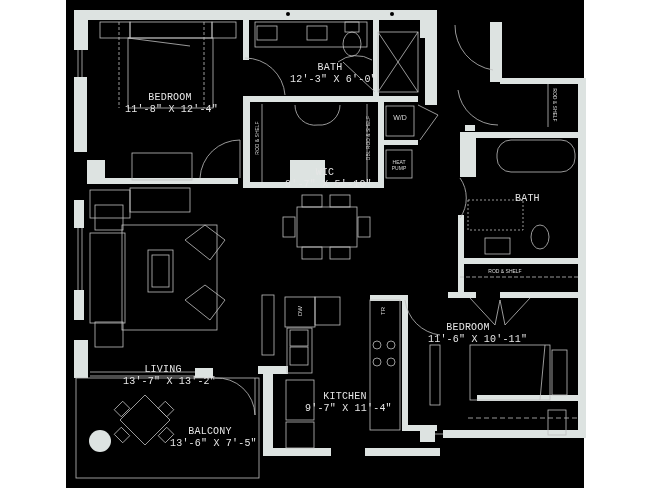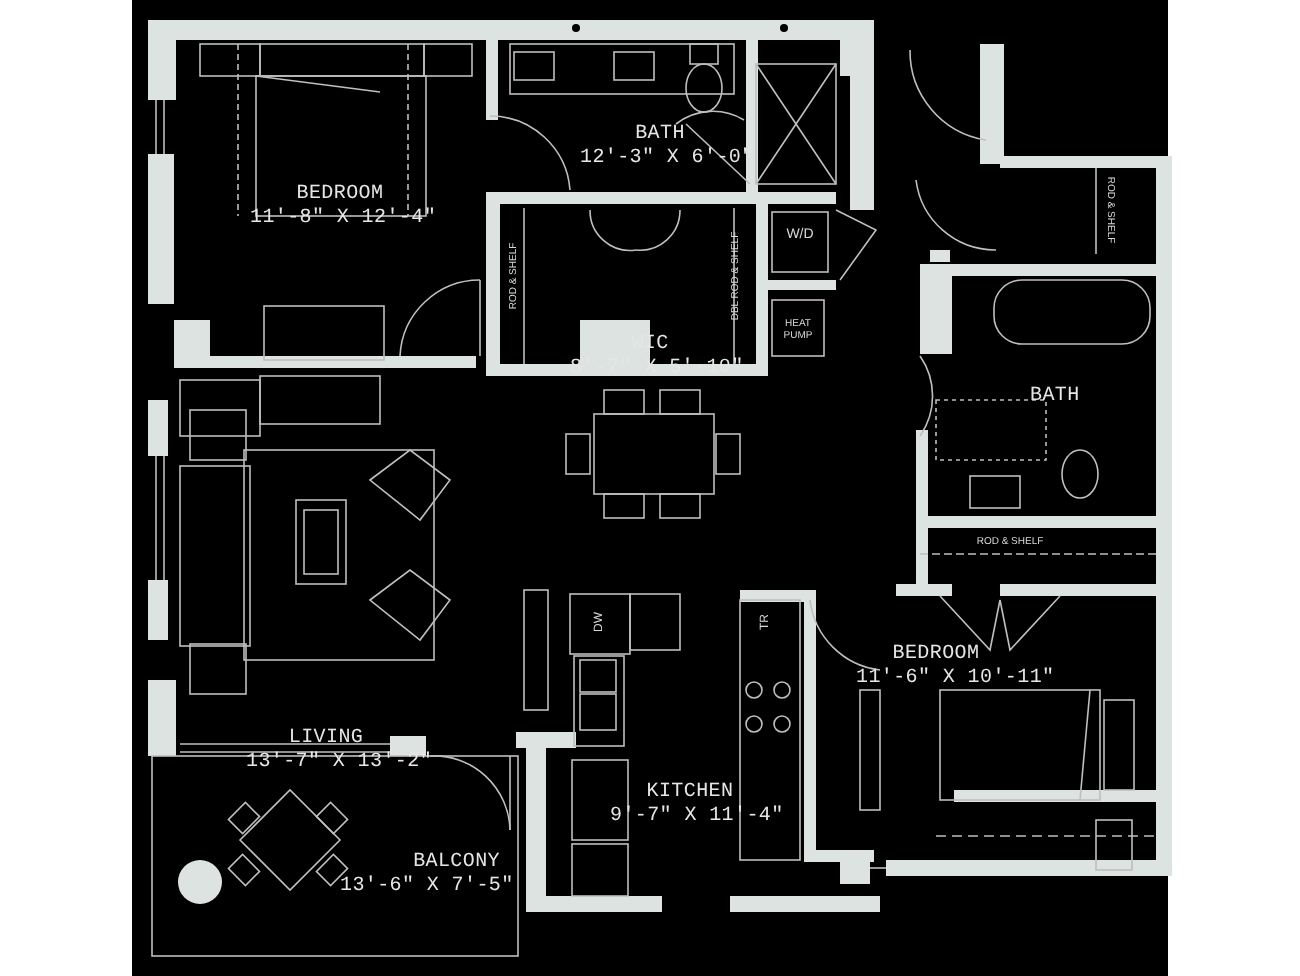--- a/index.html
+++ b/index.html
@@ -214,21 +214,21 @@
   <span class="dim">13'-7" X 13'-2"</span>
 </div>
 <div class="label" style="left:305px; top:368px; width:80px;margin-top:23px;">
   <span>KITCHEN</span>
   <span class="dim">9'-7" X 11'-4"</span>
 </div>
 <div class="label" style="left:428px; top:322px; width:80px;">
   <span>BEDROOM</span>
   <span class="dim">11'-6" X 10'-11"</span>
 </div>
-<div class="label" style="left:170px; top:426px; width:80px;text-align:right;">
+<div class="label" style="left:170px; top:426px; width:80px;">
   <span>BALCONY</span>
   <span class="dim">13'-6" X 7'-5"</span>
 </div>
 
 <div class="tiny" style="left:390px; top:115px; width:20px; font-size:7px;">W/D</div>
 <div class="tiny" style="left:389px; top:159px; width:20px;">HEAT</div>
 <div class="tiny" style="left:389px; top:165px; width:20px;">PUMP</div>
 <div class="tiny vert" style="left:290px; top:308px; width:20px; font-size:6px;">DW</div>
 <div class="tiny vert" style="left:373px; top:308px; width:20px; font-size:6px;">TR</div>
 <div class="tiny" style="left:480px; top:268px; width:50px;">ROD &amp; SHELF</div>

